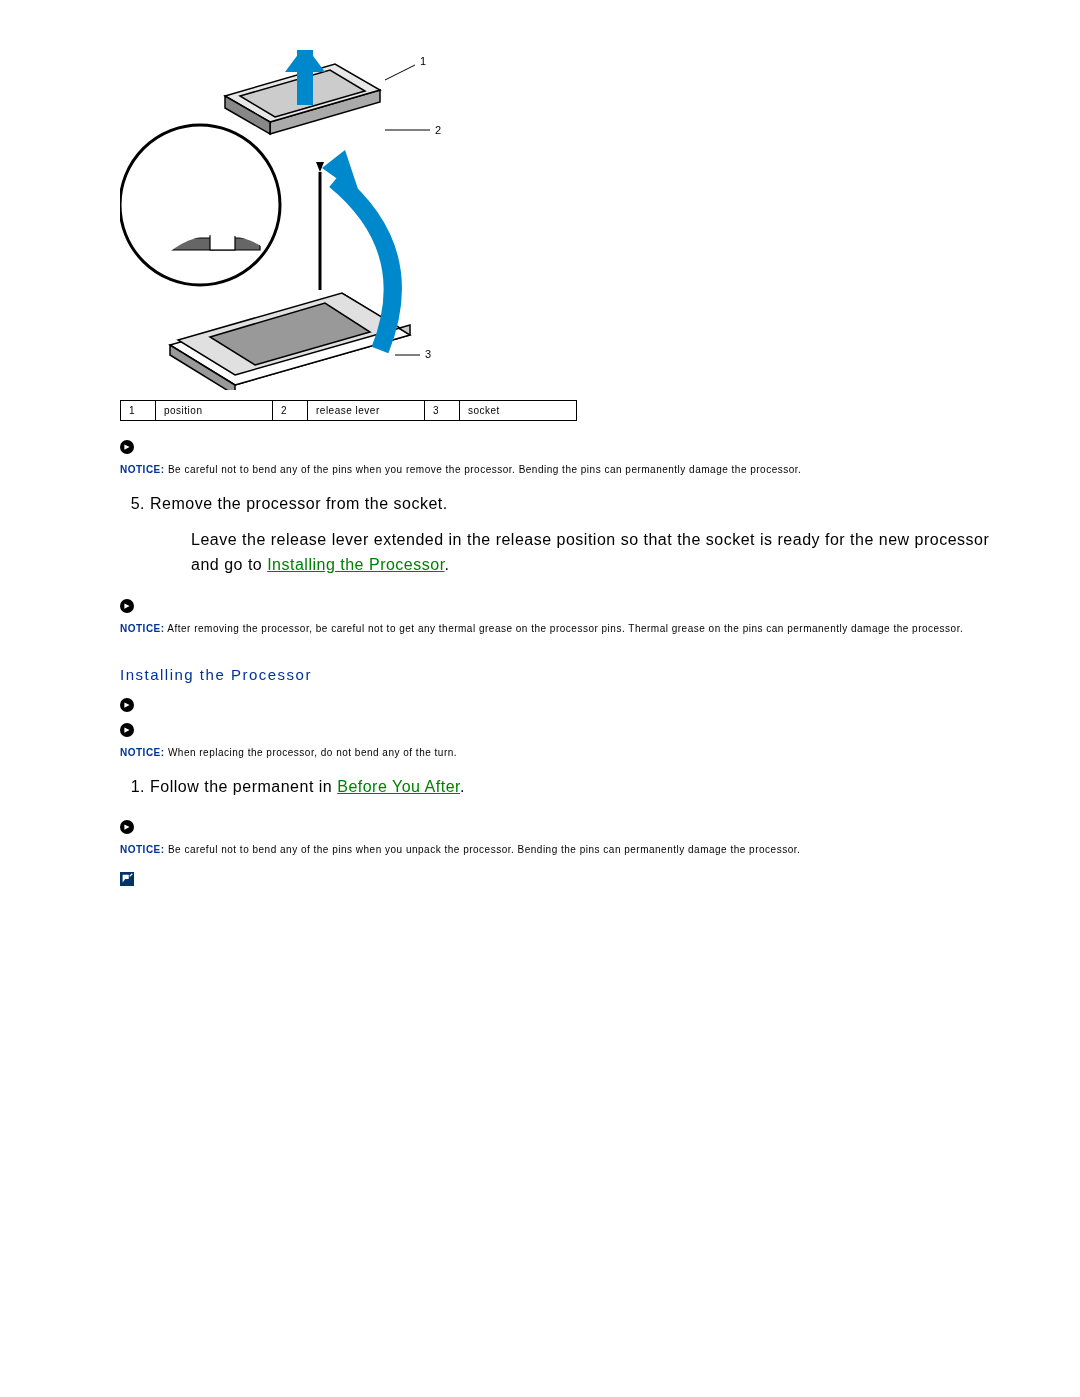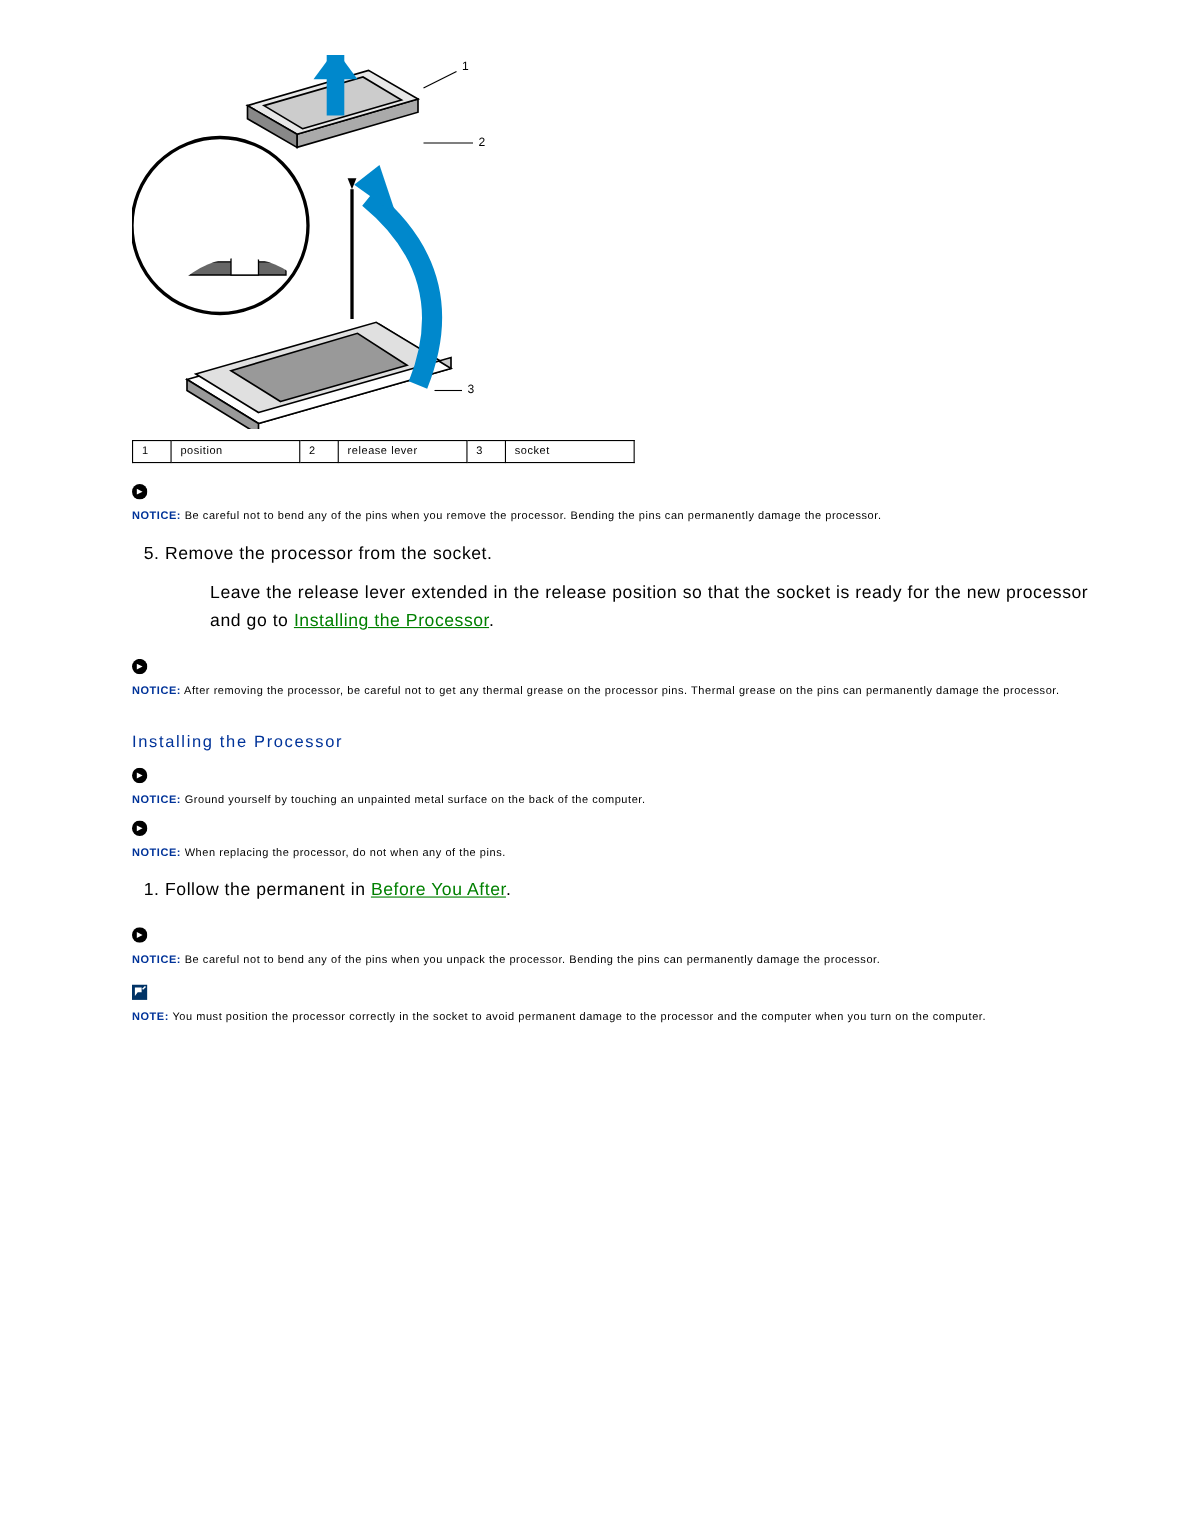--- a/index.html
+++ b/index.html
@@ -186,29 +186,28 @@
     <div class="notice-text"><span class="notice-label">NOTICE:</span><span> After removing the processor, be careful not to get any thermal grease on the processor pins. Thermal grease on the pins can permanently damage the processor.</span></div>
   </div>
 
   <h2 class="section">Installing the Processor</h2>
 
   <div class="notice-row">
     <svg class="notice-icon" viewBox="0 0 16 16">
         <circle cx="8" cy="8" r="8" fill="#000"></circle>
         <path d="M5 5 L11 8 L5 11 Z" fill="#fff"></path>
       </svg>
-    <div class="notice-text"><span class="notice-label">NOTICE:</span><span> Ground yourself by touching an unpainted metal surface on the back of the computer.</span></div>
-  </div>
-
-  <div class="notice-row">
-    <svg class="notice-icon" viewBox="0 0 16 16">
-        <circle cx="8" cy="8" r="8" fill="#000"></circle>
-        <path d="M5 5 L11 8 L5 11 Z" fill="#fff"></path>
-      </svg>
-    <div class="notice-text"><span class="notice-label">NOTICE:</span><span> When replacing the processor, do not when any of the pins.</span></div>
+  </div>
+
+  <div class="notice-row">
+    <svg class="notice-icon" viewBox="0 0 16 16">
+        <circle cx="8" cy="8" r="8" fill="#000"></circle>
+        <path d="M5 5 L11 8 L5 11 Z" fill="#fff"></path>
+      </svg>
+    <div class="notice-text"><span class="notice-label">NOTICE:</span><span> When replacing the processor, do not bend any of the turn.</span></div>
   </div>
 
   <ol start="1">
     <li>
       <span>Follow the permanent in </span><a href="#" class="doc-link">Before You After</a><span>.</span>
     </li>
   </ol>
 
   <div class="notice-row between-notice">
     <svg class="notice-icon" viewBox="0 0 16 16">
@@ -218,17 +217,16 @@
     <div class="notice-text"><span class="notice-label">NOTICE:</span><span> Be careful not to bend any of the pins when you unpack the processor. Bending the pins can permanently damage the processor.</span></div>
   </div>
 
 
   <div class="note-row">
     <svg class="note-icon" viewBox="0 0 16 16">
         <rect x="0" y="0" width="16" height="16" fill="#003366"></rect>
         <path d="M3 3 L10 3 L10 8 L6 8 L3 12 Z" fill="#fff"></path>
         <line x1="11" y1="5" x2="14" y2="2" stroke="#fff" stroke-width="1.5"></line>
       </svg>
-    <div class="note-text"><span class="note-label">NOTE:</span><span> You must position the processor correctly in the socket to avoid permanent damage to the processor and the computer when you turn on the computer.</span></div>
   </div>
 
 
 </div>
 
 </body></html>

